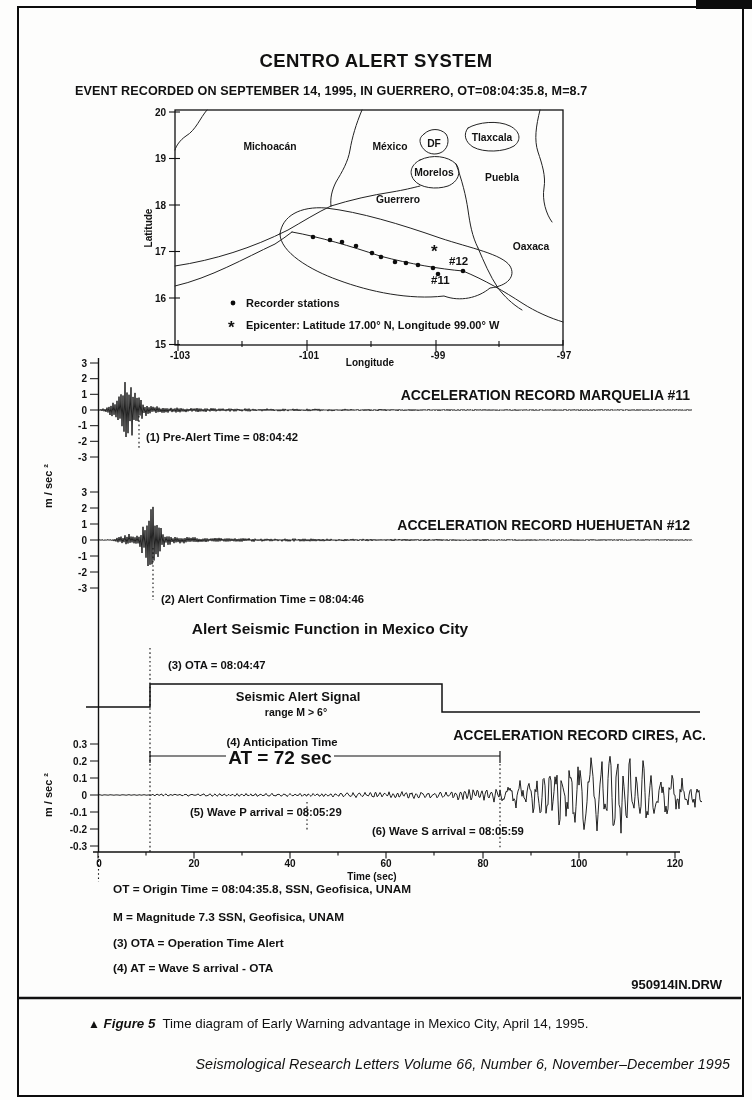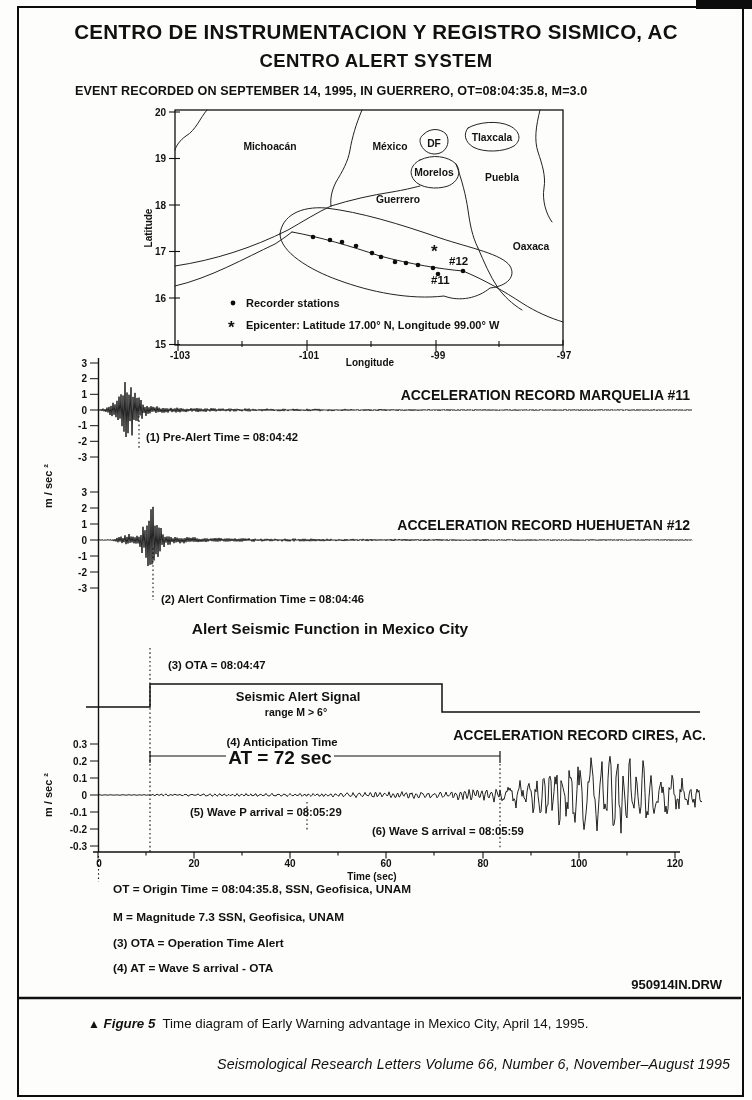--- a/index.html
+++ b/index.html
@@ -39,23 +39,22 @@
   .bnd{stroke:#222;fill:none;stroke-width:1;stroke-linejoin:round;stroke-linecap:round;}
   .trace{stroke:#0b0b0b;fill:none;stroke-width:.9;}
 </style>
 </head>
 <body>
 
 <div class="page">
   <div class="pageborder"></div>
   <div class="cornermark"></div>
 
-  <div class="title1">CENTRO DE INSTRUMENTACION Y REGISTRO SISMICO, AC</div>
   <div class="title2">CENTRO ALERT SYSTEM</div>
-  <div class="subtitle">EVENT RECORDED ON SEPTEMBER 14, 1995, IN GUERRERO, OT=08:04:35.8, M=3.0</div>
+  <div class="subtitle">EVENT RECORDED ON SEPTEMBER 14, 1995, IN GUERRERO, OT=08:04:35.8, M=8.7</div>
 
   <svg width="752" height="1100" viewBox="0 0 752 1100">
     <defs>
       <pattern id="dots" width="7" height="7" patternUnits="userSpaceOnUse">
         <circle cx="2" cy="2" r="0.85" fill="#333"></circle>
       </pattern>
     </defs>
 
     <rect x="175" y="110" width="388" height="235" class="ln" stroke-width="1.3"></rect>
 
@@ -260,14 +259,14 @@
 
     <text x="722" y="989" text-anchor="end" class="t-file">950914IN.DRW</text>
     <line x1="18" y1="998" x2="741" y2="998" class="ln" stroke-width="2.6"></line>
   </svg>
 
   <div class="caption">
     <b><span class="tri">▲</span>
     <span>Figure 5</span></b>&nbsp;
     <span>Time diagram of Early Warning advantage in Mexico City, April 14, 1995.</span>
   </div>
-  <div class="journal">Seismological Research Letters  Volume 66, Number 6, November–August 1995</div>
+  <div class="journal">Seismological Research Letters  Volume 66, Number 6, November–December 1995</div>
 </div>
 
 </body></html>

